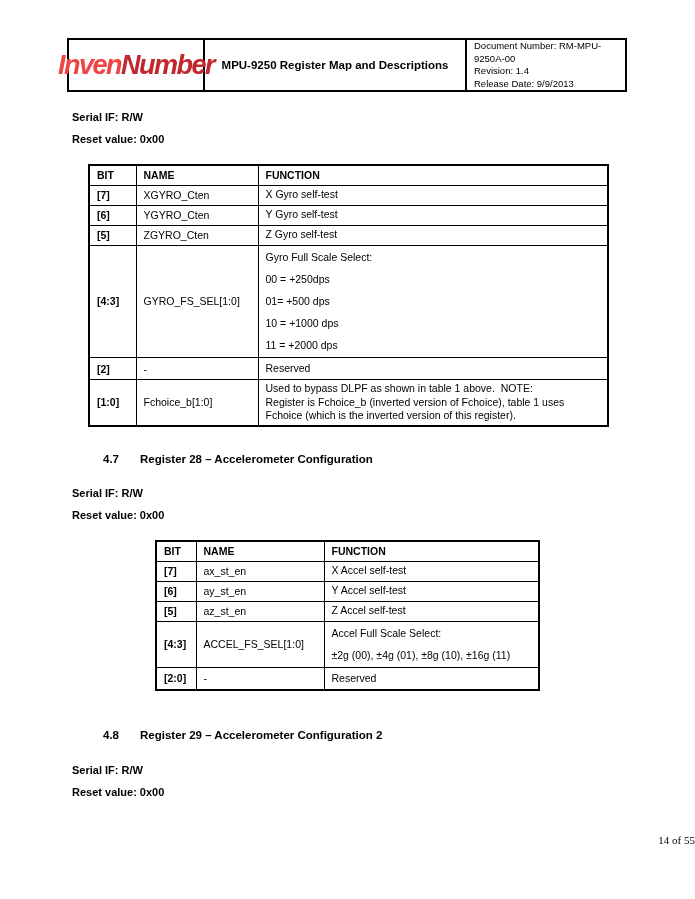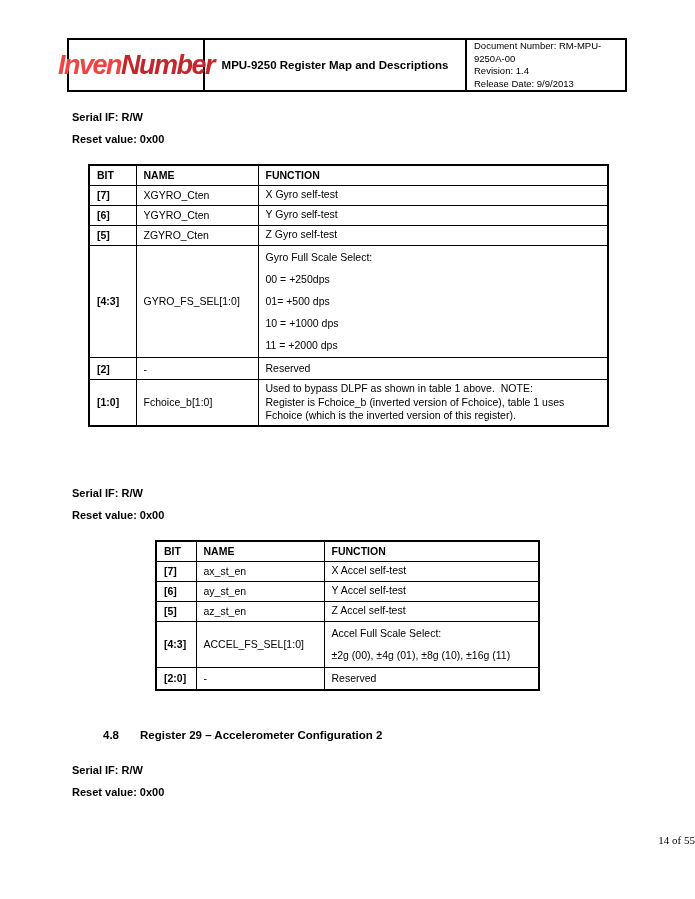--- a/index.html
+++ b/index.html
@@ -192,20 +192,24 @@
         <td>Fchoice_b[1:0]</td>
         <td class="fn">
           <div class="ln">Used to bypass DLPF as shown in table 1 above.  NOTE:</div>
           <div class="ln">Register is Fchoice_b (inverted version of Fchoice), table 1 uses</div>
           <div class="ln">Fchoice (which is the inverted version of this register).</div>
         </td>
       </tr>
     </tbody>
   </table>
 
+  <div class="section-heading" style="top:453px">
+    <span class="section-number">4.7</span>
+    <span>Register 28 – Accelerometer Configuration</span>
+  </div>
 
   <div class="body-label" style="top:487px">Serial IF: R/W</div>
   <div class="body-label" style="top:509px">Reset value: 0x00</div>
 
   <table class="reg-table t2">
     <colgroup>
         <col style="width:40px">
         <col style="width:128px">
         <col style="width:215px">
       </colgroup>

